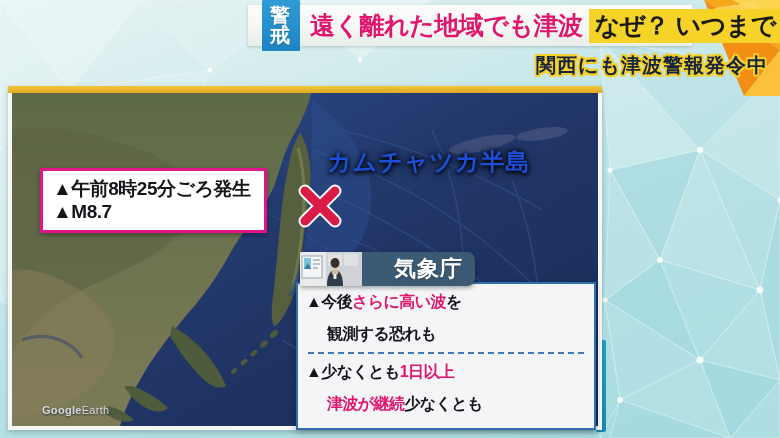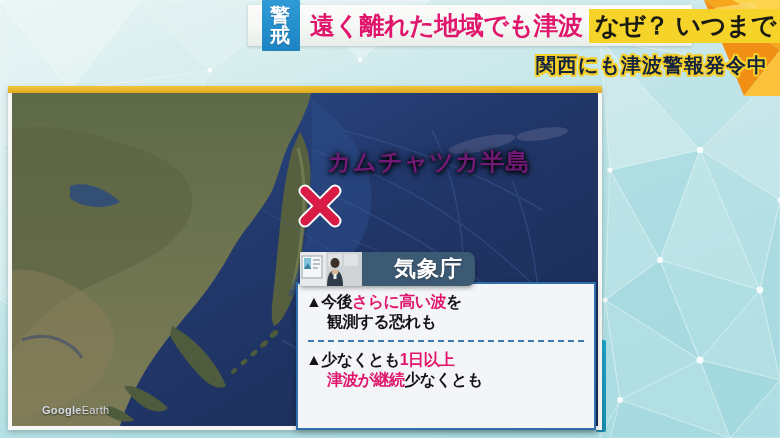--- a/index.html
+++ b/index.html
@@ -67,21 +67,21 @@
   .gearth{
     position:absolute;left:26px;bottom:14px;z-index:4;
     color:#d6dce6;font-size:11px;letter-spacing:.3px;
     text-shadow:0 1px 2px rgba(0,0,0,.6);
   }
   .gearth b{font-weight:bold;padding-left:8px;}
 
   
   .kamchatka{
     position:absolute;left:327px;top:146px;z-index:4;
-    color:#701a75;font-size:24px;font-weight:bold;letter-spacing:1px;
+    color:#1d4ed8;font-size:24px;font-weight:bold;letter-spacing:1px;
     text-shadow:0 0 5px rgba(0,0,0,.9),0 2px 4px rgba(0,0,0,.85),0 0 10px rgba(0,0,0,.6);
     white-space:nowrap;
   }
 
   
   .xmark{position:absolute;left:296px;top:182px;width:48px;height:48px;z-index:4;}
 
   
   .quakebox{
     position:absolute;left:40px;top:168px;z-index:5;
@@ -111,21 +111,21 @@
   }
 
   .jma-panel{
     position:absolute;left:296px;top:282px;width:300px;height:148px;z-index:6;
     background:#f3f5f7;border:2px solid #2f6fae;box-sizing:border-box;
     box-shadow:0 2px 6px rgba(0,0,0,.3);
     padding:8px 8px 0 8px;
   }
   .jma-line{font-size:16px;font-weight:bold;line-height:1.28;color:#141418;
     white-space:nowrap;letter-spacing:-0.6px;}
-  .jma-line.indent{padding-left:21px;}
+  .jma-line.indent{padding-left:21px;margin-top:12px;}
   .pink{color:#e0156c;}
   .divider{border-top:2px dashed #3f79b8;margin:7px 2px 8px 2px;height:0;}
 
   
   .accent{position:absolute;left:596px;top:340px;width:10px;height:92px;
     background:linear-gradient(180deg,#1fa6c8,#1b8fb4);z-index:1;border-radius:2px;}
 </style>
 </head>
 <body>
 
@@ -287,20 +287,24 @@
         <line x1="9" y1="9" x2="39" y2="39"></line>
           <line x1="39" y1="9" x2="9" y2="39"></line>
       </g>
       <g stroke="#d91b46" stroke-width="9" stroke-linecap="round">
         <line x1="9" y1="9" x2="39" y2="39"></line>
           <line x1="39" y1="9" x2="9" y2="39"></line>
       </g>
     </svg>
   </div>
 
+  <div class="quakebox">
+    <div>▲午前8時25分ごろ発生</div>
+    <div>▲M8.7</div>
+  </div>
 
   <div class="jma-tab">
     <div class="jma-thumb">
       <svg viewBox="0 0 62 34" preserveAspectRatio="none">
         <rect width="62" height="34" fill="#cfd3d6"></rect>
         <rect x="0" y="0" width="26" height="34" fill="#e8eaec"></rect>
         <rect x="2" y="4" width="20" height="22" fill="#f4f6f7" stroke="#9aa3ab" stroke-width="1"></rect>
         <rect x="4" y="6" width="7" height="11" fill="#7fc4d8"></rect>
         <path d="M4,17 L8,11 L11,17 Z" fill="#3c7ea0"></path>
         <rect x="13" y="7" width="7" height="2" fill="#b9c0c6"></rect>

